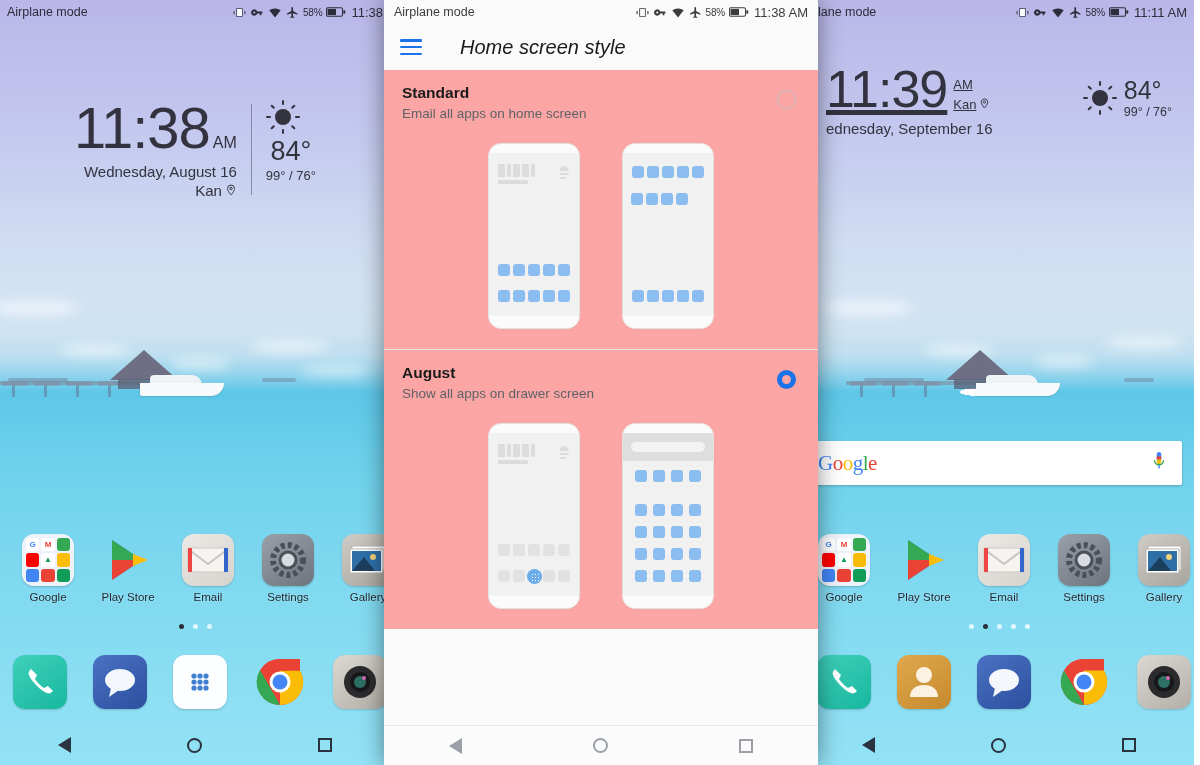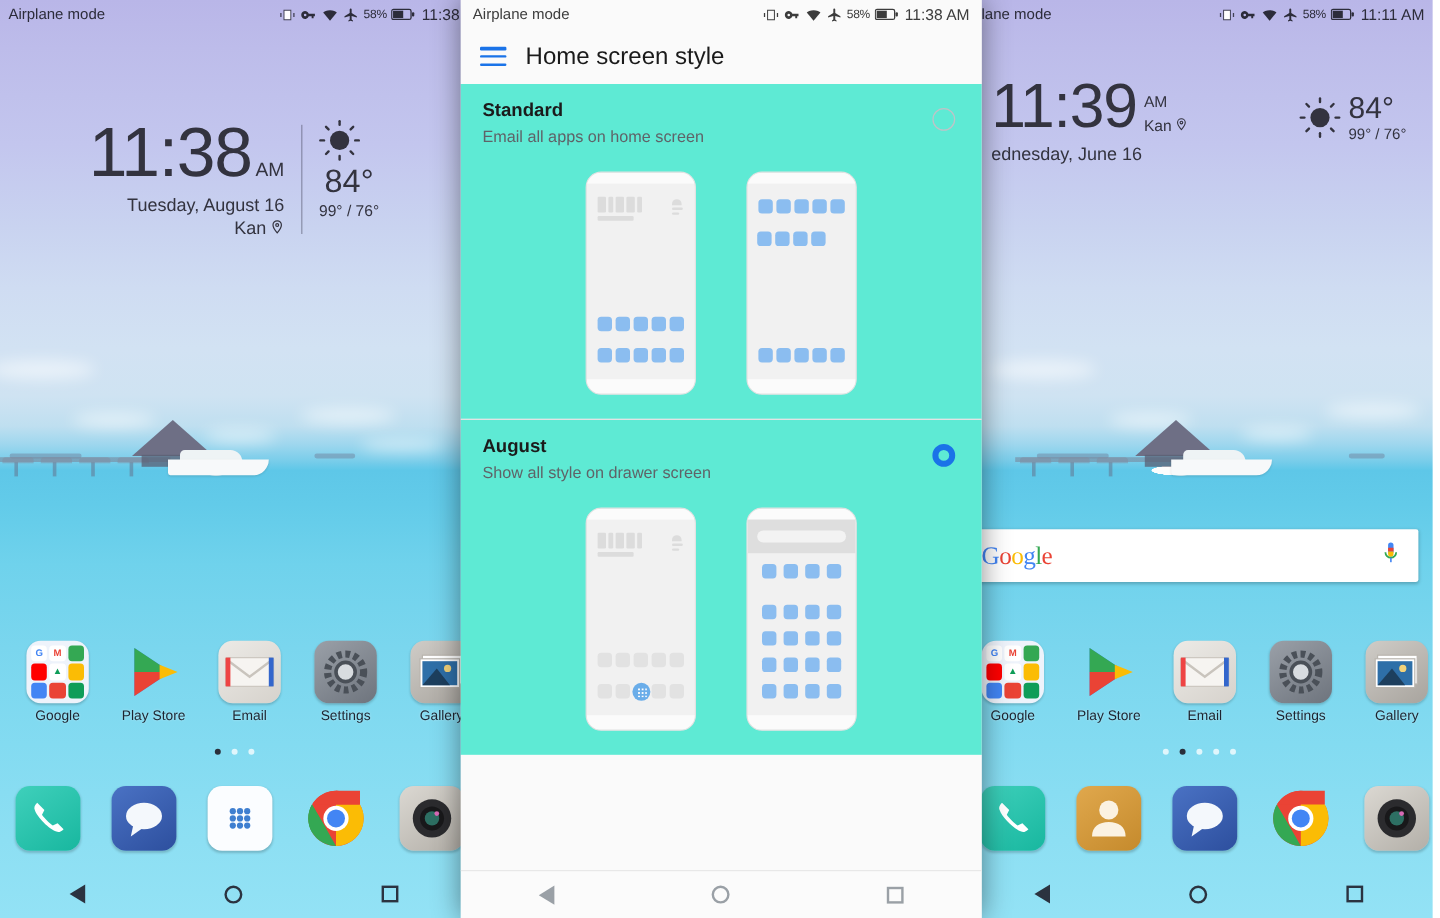--- a/index.html
+++ b/index.html
@@ -98,21 +98,21 @@
   .cw-time .ampm { font-size: 16px; font-weight: 400; margin-left: 3px; letter-spacing: 0; }
   .cw-date { font-size: 15px; margin-top: 8px; }
   .cw-city { font-size: 15px; margin-top: 2px; display: flex; align-items: center; justify-content: flex-end; gap: 3px; }
   .cw-sep { width: 1px; background: rgba(60,60,80,0.45); align-self: stretch; margin: 4px 0; }
   .cw-weather { padding-left: 14px; text-align: center; }
   .cw-temp { font-size: 27px; font-weight: 300; margin-top: 2px; }
   .cw-hilo { font-size: 13px; margin-top: 1px; }
 
   
   .clockwidget.v2 { left: 0; right: 0; top: 65px; }
-  .cw2 { display: flex; align-items: flex-start; padding-left: 22px; }
+  .cw2 { display: flex; align-items: flex-start; padding-left: 22px; text-decoration: underline; }
   .cw2-time { font-size: 52px; font-weight: 200; line-height: 0.95; letter-spacing: -1px; }
   .cw2-meta { margin-left: 6px; margin-top: 10px; font-size: 13px; line-height: 1.5; }
   .cw2-date { font-size: 15px; margin-top: 6px; padding-left: 0; }
   .cw2-weather { position: absolute; right: 22px; top: 10px; display: flex; align-items: center; gap: 7px; }
   .cw2-col { line-height: 1.2; }
   .cw2-temp { font-size: 25px; font-weight: 300; }
   .cw2-hilo { font-size: 12.5px; }
 
   
   .sun { position: relative; width: 34px; height: 34px; }
@@ -193,28 +193,29 @@
     background: #fafafa;
     box-shadow: 0 0 22px rgba(0,0,0,0.45);
     display: flex; flex-direction: column; z-index: 20;
   }
   .panel-status {
     height: 24px; display: flex; align-items: center; justify-content: space-between;
     padding: 0 10px; font-size: 12.5px; color: #3c3c3c; background: #fafafa;
   }
   .panel-status .sb-right { display: flex; align-items: center; gap: 4px; }
   .panel-header {
-    height: 46px; display: flex; align-items: center; gap: 16px; padding: 0 16px;
+    height: 46px; display: flex; align-items: center; gap: 38px; padding: 0 16px;
     background: #fafafa;
+    font-style: italic;
   }
   .hamburger { width: 22px; height: 16px; display: flex; flex-direction: column; justify-content: space-between; }
   .hamburger i { display: block; height: 2.5px; background: #1a73e8; border-radius: 1px; }
   .panel-title { font-size: 20px; color: #1a1a1a; }
 
-  .option-block { background: #5eead4; position: relative; }
+  .option-block { background: #fca5a5; position: relative; }
   .option-block + .option-block { border-top: 1px solid #e3e3e3; }
   .opt-head { padding: 14px 18px 0 18px; }
   .opt-title { font-size: 15.5px; color: #1b1b1b; font-weight: bold; }
   .opt-sub { font-size: 13.5px; color: #5f6368; margin-top: 4px; }
   .radio {
     position: absolute; right: 22px; top: 20px; width: 19px; height: 19px; border-radius: 50%;
   }
   .radio.off { border: 1.6px solid #c0c3c7; }
   .radio.on  { border: 5px solid #1a73e8; }
 
@@ -321,21 +322,21 @@
         <span class="sb-time">11:38</span>
       </span>
     </div>
 
     <div class="clockwidget v1">
       <div class="cw-inner">
         <div class="cw-timeblock">
           <div class="cw-time">
             <span>11:38</span><span class="ampm">AM</span>
           </div>
-          <div class="cw-date">Tuesday, August 16</div>
+          <div class="cw-date">Wednesday, August 16</div>
           <div class="cw-city">
             <span>Kan</span>
             <span>
               <svg width="12" height="12" viewBox="0 0 24 24">
                   <path fill="none" stroke="#33333f" stroke-width="2" d="M12 2a7 7 0 0 0-7 7c0 5 7 13 7 13s7-8 7-13a7 7 0 0 0-7-7z"></path>
                   <circle cx="12" cy="9" r="2.4" fill="none" stroke="#33333f" stroke-width="2"></circle>
                 </svg>
             </span>
           </div>
         </div>
@@ -553,21 +554,21 @@
             <span>Kan</span>
             <span>
               <svg width="11" height="11" viewBox="0 0 24 24">
                   <path fill="none" stroke="#33333f" stroke-width="2" d="M12 2a7 7 0 0 0-7 7c0 5 7 13 7 13s7-8 7-13a7 7 0 0 0-7-7z"></path>
                   <circle cx="12" cy="9" r="2.4" fill="none" stroke="#33333f" stroke-width="2"></circle>
                 </svg>
             </span>
           </div>
         </div>
       </div>
-      <div class="cw2-date" style="padding-left:22px">ednesday, June 16</div>
+      <div class="cw2-date" style="padding-left:22px">ednesday, September 16</div>
       <div class="cw2-weather">
         <div class="sun">
           <div class="core"></div>
           <div class="ray" style="transform:rotate(0deg)"></div>
           <div class="ray" style="transform:rotate(45deg)"></div>
           <div class="ray" style="transform:rotate(90deg)"></div>
           <div class="ray" style="transform:rotate(135deg)"></div>
         </div>
         <div class="cw2-col">
           <div class="cw2-temp">84°</div>
@@ -824,21 +825,21 @@
               <span class="cell"></span>
           </div>
           <div class="pv-bot"></div>
         </div>
       </div>
     </div>
 
     <div class="option-block">
       <div class="opt-head">
         <div class="opt-title">August</div>
-        <div class="opt-sub">Show all style on drawer screen</div>
+        <div class="opt-sub">Show all apps on drawer screen</div>
       </div>
       <span class="radio on"></span>
       <div class="previews">
 
         <div class="pv">
           <div class="pv-top"></div>
           <div class="pv-widget">
             <div class="bars">
                 <i></i>
                 <i class="thin"></i>

